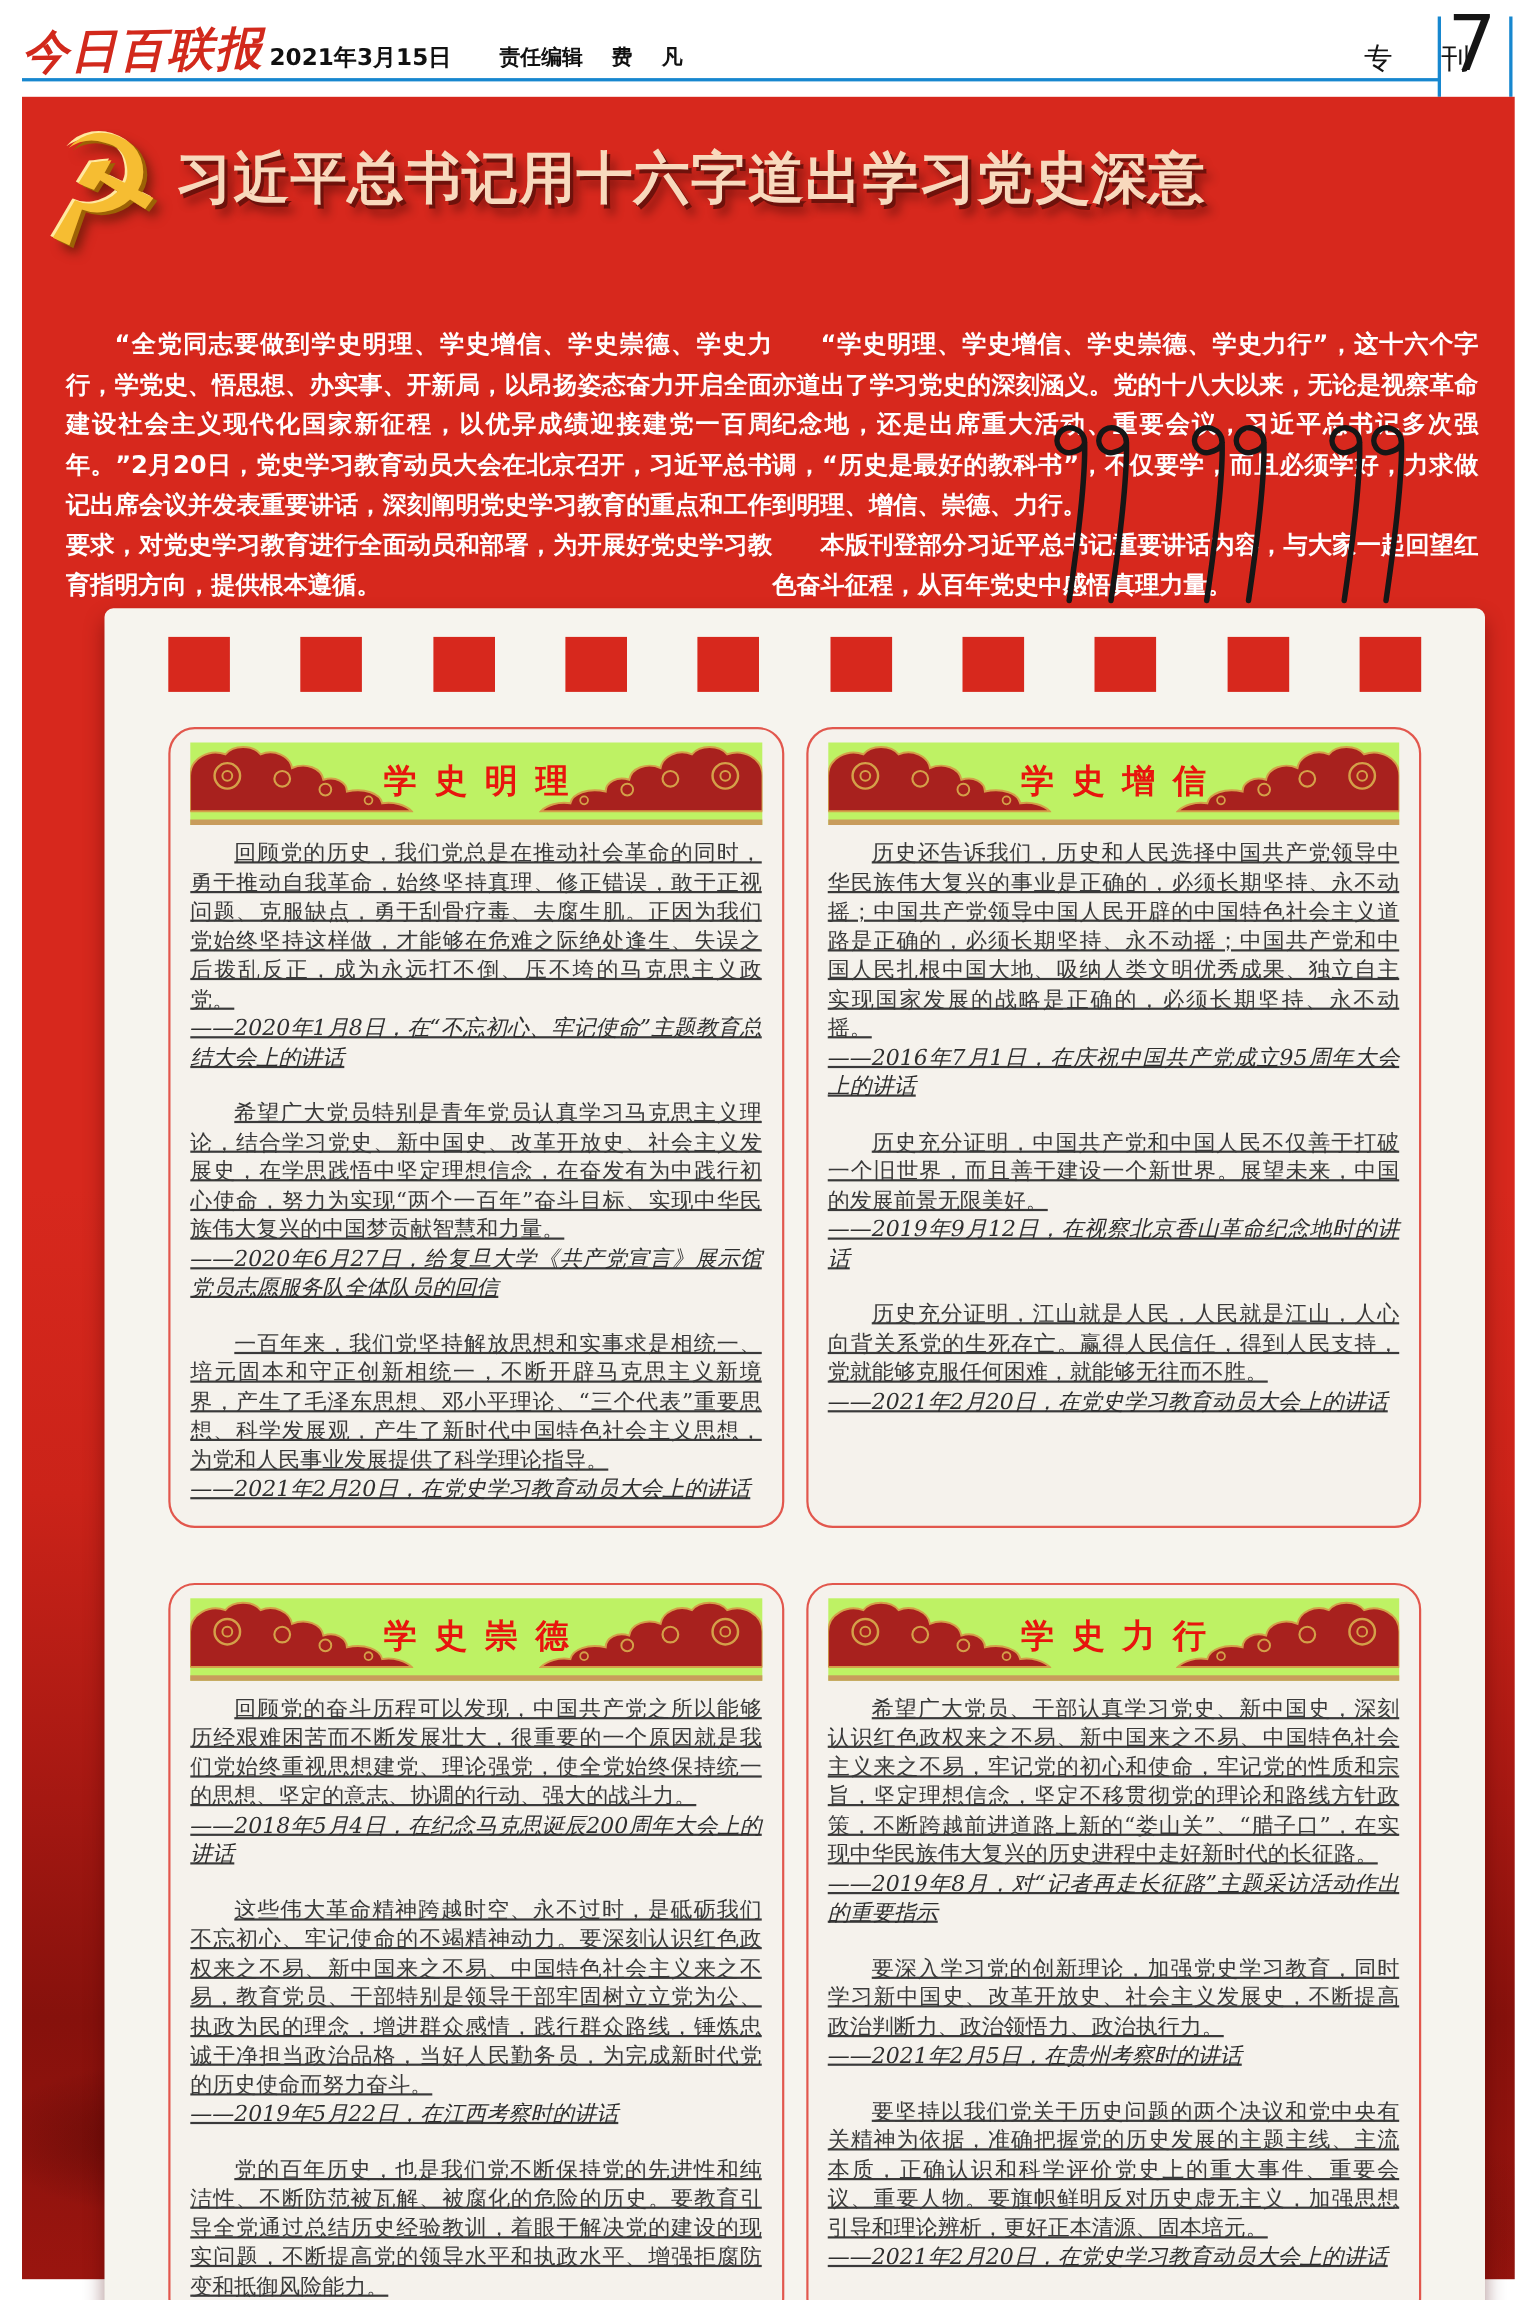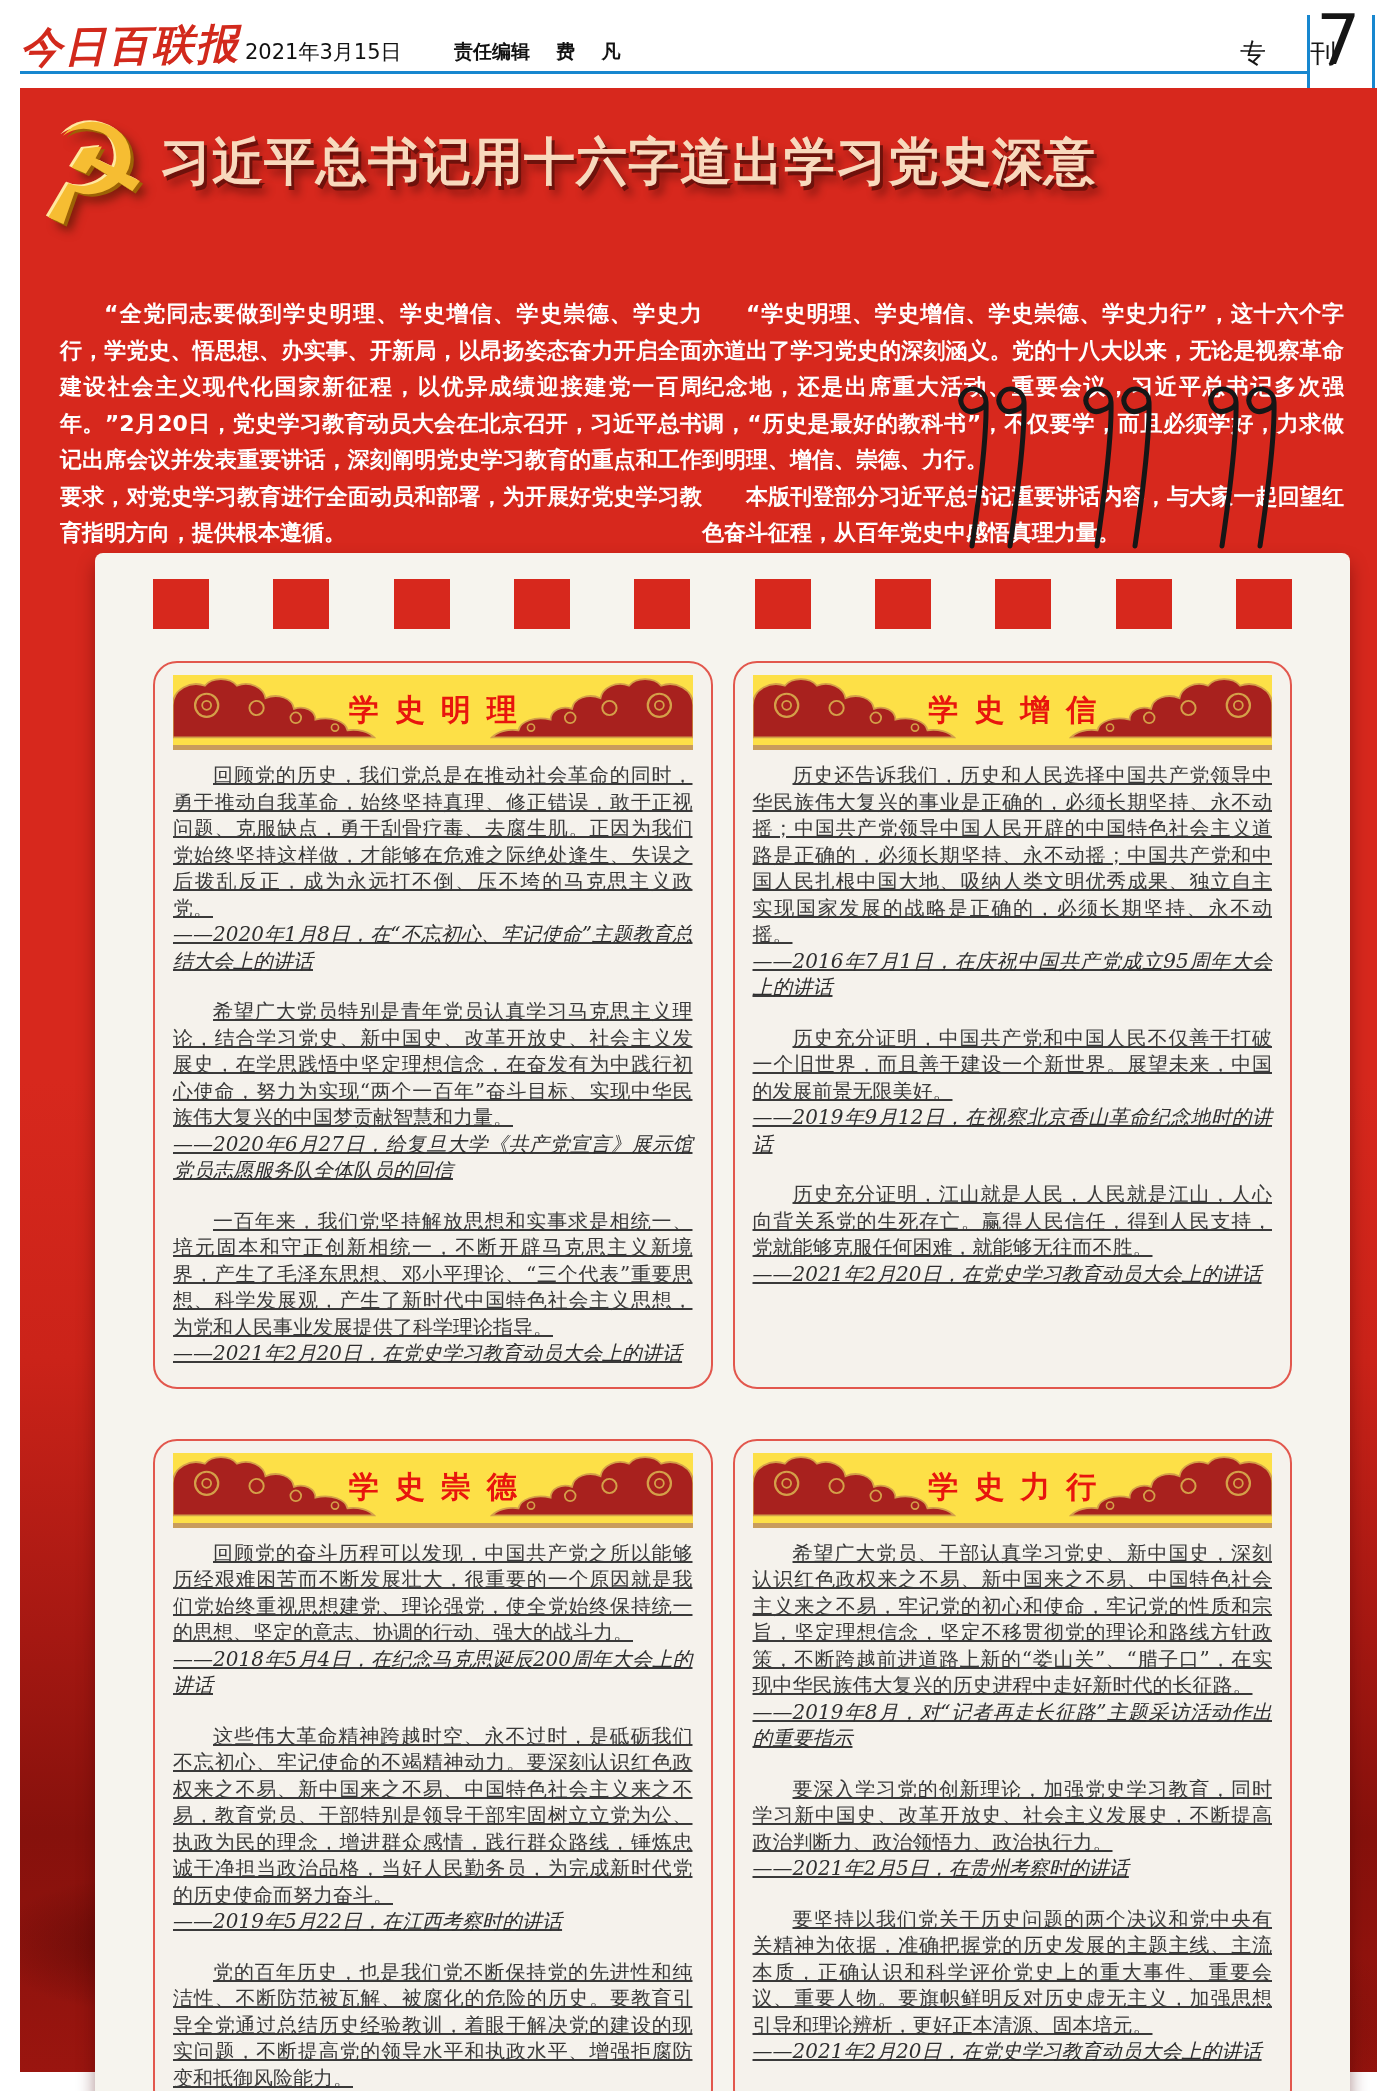--- a/index.html
+++ b/index.html
@@ -1,21 +1,21 @@
 <!DOCTYPE html>
 <html><head>
 <meta charset="utf-8">
 <style>
   html,body{margin:0;padding:0;}
   body{width:1397px;height:2091px;background:#ffffff;font-family:"DejaVu Sans",sans-serif;-webkit-font-smoothing:antialiased;}
   #page{position:relative;width:1397px;height:2091px;background:#fff;overflow:hidden;}
 
   
   .logo{position:absolute;left:20px;top:18px;font-family:"DejaVu Serif",serif;font-weight:bold;font-style:italic;font-size:42px;color:#d2291c;letter-spacing:2px;transform:rotate(-1deg);}
-  .m-date{position:absolute;left:245px;top:38px;font-size:21px;font-weight:normal;color:#111;}
+  .m-date{position:absolute;left:245px;top:38px;font-size:21px;font-weight:bold;color:#111;}
   .m-editor{position:absolute;left:454px;top:39px;font-size:19px;font-weight:bold;color:#111;}
   .m-editor .nm{margin-left:26px;letter-spacing:10px;}
   .m-zhuan{position:absolute;left:1240px;top:36px;font-size:26px;color:#141414;letter-spacing:18px;}
   .hline{position:absolute;left:20px;top:71px;width:1289px;height:3px;background:#1787cf;}
   .vline{position:absolute;top:15px;width:3px;height:73px;background:#1787cf;}
   .v1{left:1307px;}
   .v2{left:1372px;}
   .pagenum{position:absolute;left:1316px;top:2px;font-size:70px;font-weight:400;color:#151515;line-height:1.1;}
 
   
@@ -45,21 +45,21 @@
   .rings{position:absolute;left:918px;top:298px;z-index:6;}
 
   
   .card{position:absolute;left:75px;top:465px;width:1255px;min-height:1452px;background:#f6f4ee;border-radius:8px;
     box-shadow:0 10px 18px rgba(70,5,3,.45);z-index:4;}
   .slots{display:flex;justify-content:space-between;padding:26px 58px 0;}
   .slot{width:56px;height:50px;background:#d7281d;}
 
   .grid{display:grid;grid-template-columns:1fr 1fr;column-gap:20px;row-gap:50px;padding:32px 58px 0;}
   .sec{border:2px solid #e2574d;border-radius:24px;background:#f5f2ec;padding:10px 18px 14px;}
-  .banner{position:relative;height:70px;margin:2px 0 12px;background:#fde047;border-bottom:5px solid #c89c5c;
+  .banner{position:relative;height:70px;margin:2px 0 12px;background:#bef264;border-bottom:5px solid #c89c5c;
     display:flex;align-items:center;justify-content:center;overflow:hidden;}
   .cloud{position:absolute;top:2px;width:205px;height:62px;}
   .cloud.l{left:-2px;}
   .cloud.r{right:-2px;transform:scaleX(-1);}
   .banner .t{position:relative;z-index:2;color:#e8150d;font-size:30px;font-weight:bold;letter-spacing:16px;margin-right:-16px;}
 
   .body{font-family:"DejaVu Serif",serif;font-size:20px;line-height:26.5px;color:#3a3a3a;text-align:justify;}
   .q{margin:0 0 24px;text-decoration:underline;}
   .q:last-child{margin-bottom:6px;}
   .qt{margin:0;text-indent:2em;}

